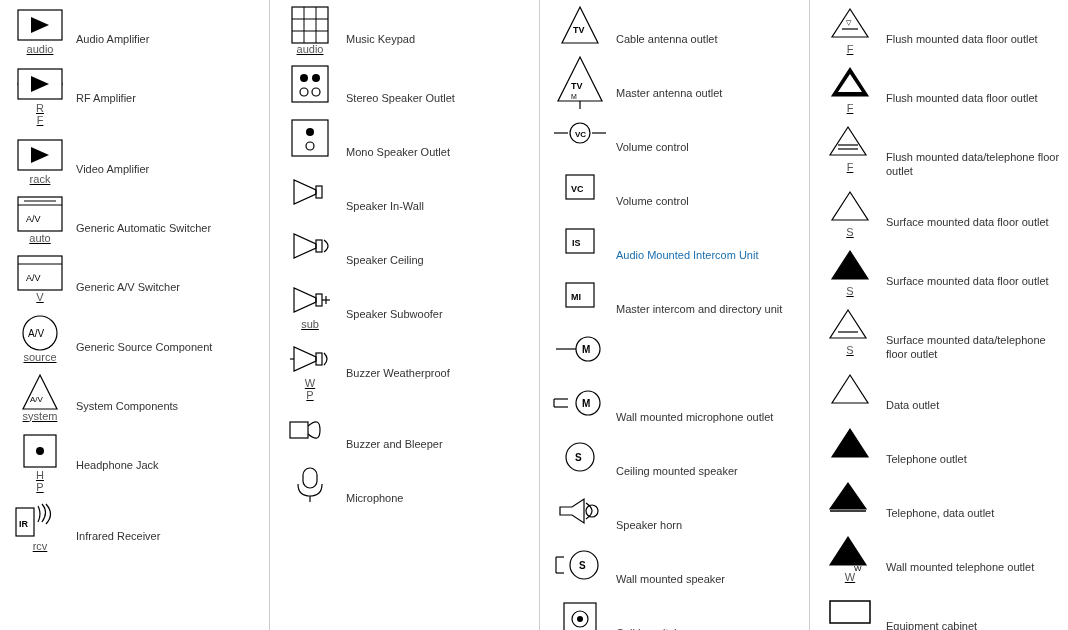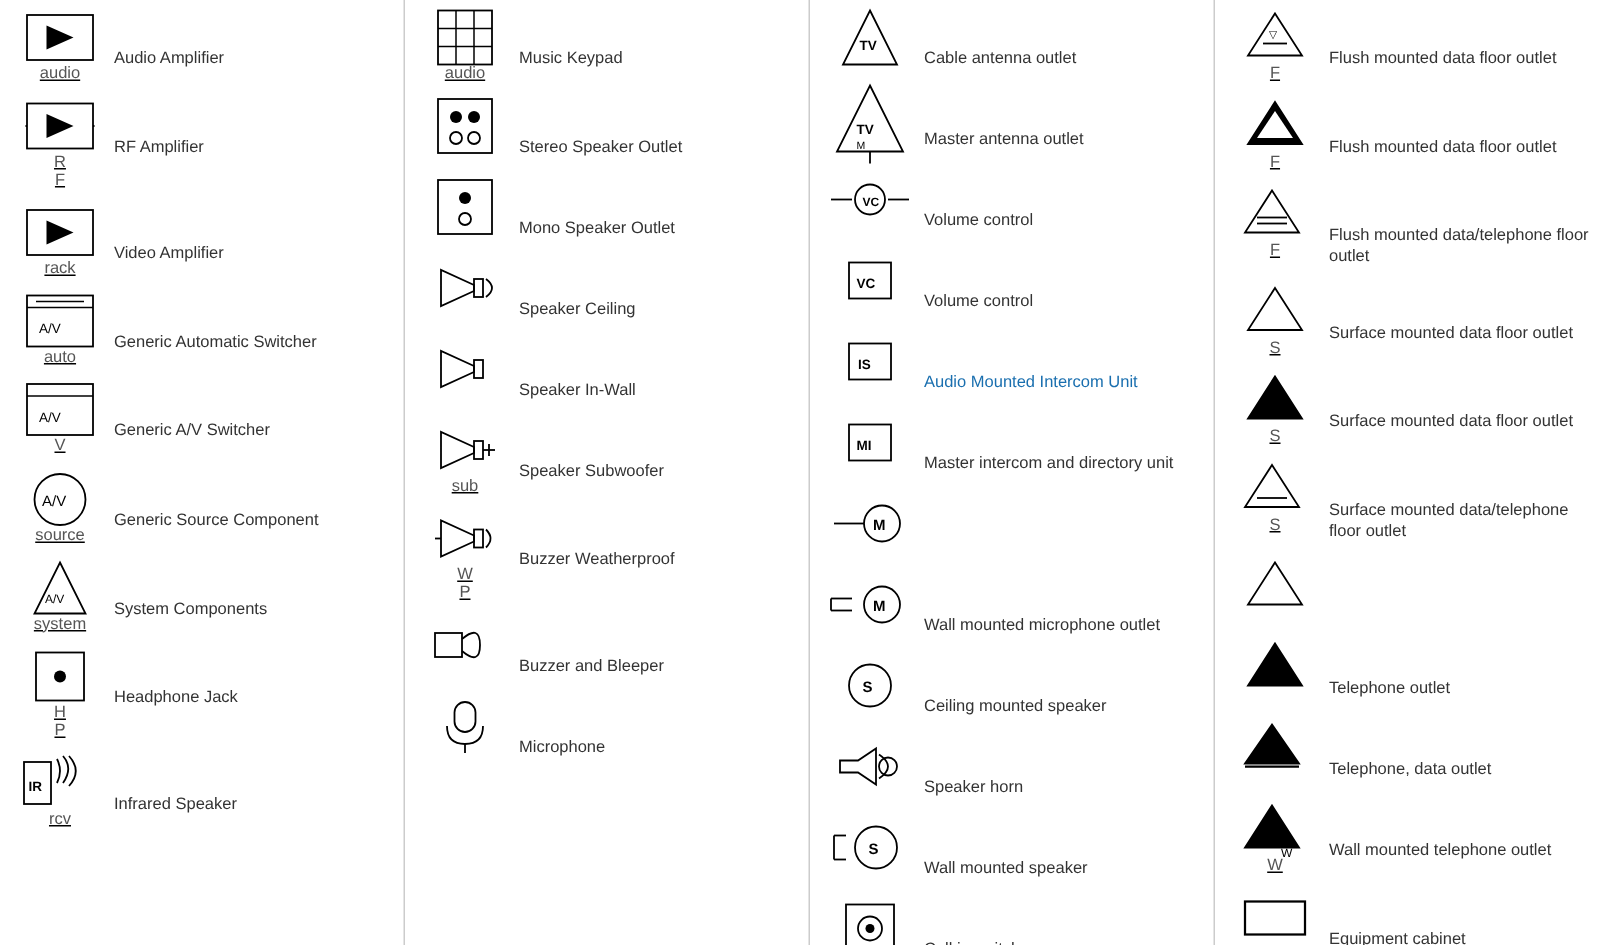--- a/index.html
+++ b/index.html
@@ -191,21 +191,21 @@
             <rect x="2" y="4" width="18" height="28" fill="none" stroke="#000" stroke-width="1.2"></rect>
             <text x="5" y="23" font-size="9" font-weight="bold" font-family="Arial">IR</text>
 
             <path d="M24,18 Q28,10 24,2" fill="none" stroke="#000" stroke-width="1.2"></path>
             <path d="M28,18 Q35,8 28,0" fill="none" stroke="#000" stroke-width="1.2"></path>
             <path d="M32,20 Q41,10 32,0" fill="none" stroke="#000" stroke-width="1.2"></path>
           </svg>
         </div>
         <div class="sym-label">rcv</div>
       </div>
-      <div class="item-text">Infrared Speaker</div>
+      <div class="item-text">Infrared Receiver</div>
     </div>
 
   </div>
 
   <div class="column col2">
 
     <div class="item">
       <div class="symbol-wrap">
         <div class="symbol">
           <svg width="40" height="40" viewBox="0 0 40 40">
@@ -250,39 +250,39 @@
       </div>
       <div class="item-text">Mono Speaker Outlet</div>
     </div>
 
     <div class="item">
       <div class="symbol-wrap">
         <div class="symbol">
           <svg width="44" height="36" viewBox="0 0 44 36">
             <polygon points="6,6 6,30 28,20 28,16" fill="none" stroke="#000" stroke-width="1.2"></polygon>
             <rect x="28" y="12" width="6" height="12" fill="none" stroke="#000" stroke-width="1.2"></rect>
-            <path d="M36,12 Q44,18 36,24" fill="none" stroke="#000" stroke-width="1.2"></path>
-          </svg>
-        </div>
-        <div class="sym-label"></div>
-      </div>
-      <div class="item-text">Speaker Ceiling</div>
+          </svg>
+        </div>
+        <div class="sym-label"></div>
+      </div>
+      <div class="item-text">Speaker In-Wall</div>
     </div>
 
     <div class="item">
       <div class="symbol-wrap">
         <div class="symbol">
           <svg width="44" height="36" viewBox="0 0 44 36">
             <polygon points="6,6 6,30 28,20 28,16" fill="none" stroke="#000" stroke-width="1.2"></polygon>
             <rect x="28" y="12" width="6" height="12" fill="none" stroke="#000" stroke-width="1.2"></rect>
-          </svg>
-        </div>
-        <div class="sym-label"></div>
-      </div>
-      <div class="item-text">Speaker In-Wall</div>
+            <path d="M36,12 Q44,18 36,24" fill="none" stroke="#000" stroke-width="1.2"></path>
+          </svg>
+        </div>
+        <div class="sym-label"></div>
+      </div>
+      <div class="item-text">Speaker Ceiling</div>
     </div>
 
     <div class="item">
       <div class="symbol-wrap">
         <div class="symbol">
           <svg width="44" height="36" viewBox="0 0 44 36">
             <polygon points="6,6 6,30 28,20 28,16" fill="none" stroke="#000" stroke-width="1.2"></polygon>
             <rect x="28" y="12" width="6" height="12" fill="none" stroke="#000" stroke-width="1.2"></rect>
             <line x1="34" y1="18" x2="42" y2="18" stroke="#000" stroke-width="1.2"></line>
             <line x1="38" y1="14" x2="38" y2="22" stroke="#000" stroke-width="1.2"></line>
@@ -592,20 +592,21 @@
 
     <div class="item">
       <div class="symbol-wrap">
         <div class="symbol">
           <svg width="40" height="36" viewBox="0 0 40 36">
             <polygon points="20,2 38,30 2,30" fill="none" stroke="#000" stroke-width="1.2"></polygon>
           </svg>
         </div>
         <div class="sym-label"></div>
       </div>
+      <div class="item-text">Data outlet</div>
     </div>
 
     <div class="item">
       <div class="symbol-wrap">
         <div class="symbol">
           <svg width="40" height="36" viewBox="0 0 40 36">
             <polygon points="20,2 38,30 2,30" fill="#000" stroke="#000" stroke-width="1.2"></polygon>
           </svg>
         </div>
         <div class="sym-label"></div>

